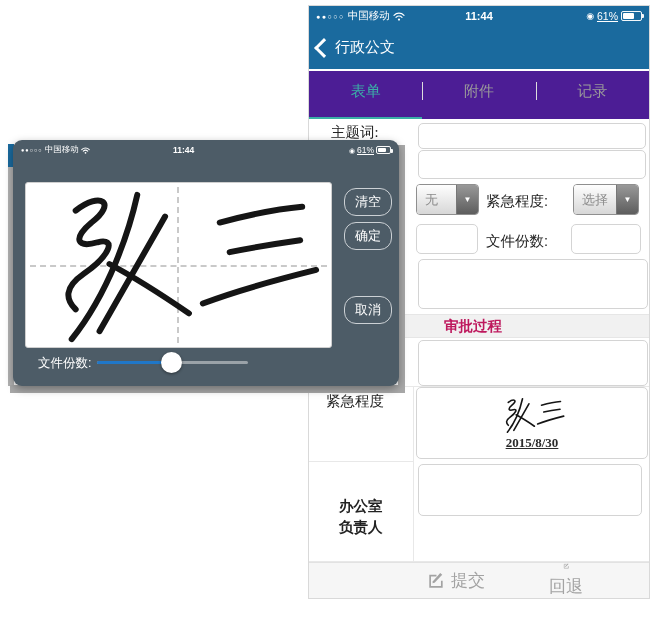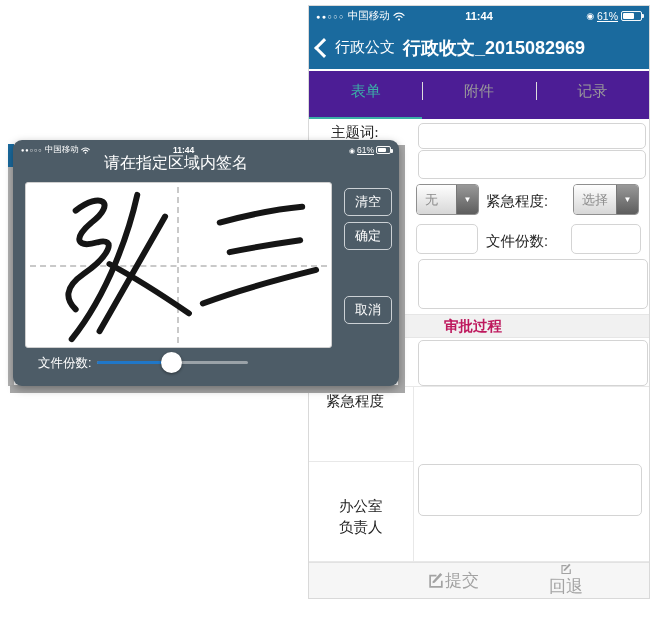--- a/index.html
+++ b/index.html
@@ -56,23 +56,23 @@
   .hline{position:absolute;height:1px;background:#e8e8e8;}
   #hline-1{left:0;right:0;top:380px;}
   #hline-2{left:0;width:104px;top:455px;}
   #hline-3{left:0;right:0;top:555px;}
   .vline{position:absolute;width:1px;background:#e8e8e8;left:104px;top:380px;height:175px;}
   #lbl-secretary{left:17px;top:386px;}
   #cell-signature{left:107px;top:381px;width:232px;height:72px;display:flex;flex-direction:column;align-items:center;justify-content:center;}
   .sig-small{width:100px;height:38px;display:block;}
   .sig-date{font-family:"Liberation Serif","DejaVu Serif",serif;font-size:13px;font-weight:bold;color:#2b2b2b;text-decoration:underline;margin-top:1px;}
   #input-manager{left:109px;top:458px;width:224px;height:52px;}
-  #lbl-manager{left:30px;top:490px;line-height:21px;text-align:center;}
+  #lbl-manager{left:30px;top:490px;line-height:21px;text-align:center;font-weight:bold;}
   .toolbar{position:absolute;left:0;right:0;top:556px;bottom:0;background:#f6f6f6;border-top:1px solid #e2e2e2;}
-  .tb-btn{position:absolute;top:0;bottom:0;display:flex;align-items:center;color:#a3a3a3;font-size:17px;cursor:default;}
+  .tb-btn{position:absolute;top:0;bottom:0;display:flex;align-items:center;gap:6px;color:#a3a3a3;font-size:17px;cursor:default;}
   #btn-submit{left:119px;}
   #btn-rollback{left:240px;flex-direction:column;}
   
   .dialog{position:absolute;left:8px;top:140px;width:397px;height:253px;z-index:5;}
   .edge-left{position:absolute;left:0;top:4px;width:6px;height:242px;background:#b1b1b1;}
   .edge-left-blue{position:absolute;left:0;top:4px;width:6px;height:23px;background:#1a6a9e;}
   .edge-right{position:absolute;right:0;top:5px;width:7px;height:248px;background:#a8a8a8;}
   .edge-bottom{position:absolute;left:2px;right:0;bottom:0;height:8px;background:#a8a8a8;}
   .panel{position:absolute;left:5px;top:0;right:6px;bottom:7px;background:#4d5c67;border-radius:9px;box-shadow:0 3px 8px rgba(0,0,0,.35);}
   .dlg-status{position:absolute;left:8px;top:4px;right:6px;height:12px;display:flex;align-items:center;color:#fff;}
@@ -80,21 +80,21 @@
   .dlg-status .carrier{font-size:8.5px;margin:0 2px;}
   .dlg-time{position:absolute;left:152px;font-size:8.5px;font-weight:bold;}
   .dlg-status-right{position:absolute;right:2px;display:flex;align-items:center;gap:2px;}
   .dlg-status-right .lock-glyph{font-size:7px;}
   .dlg-status-right .batt-pct{font-size:8.5px;}
   .dlg-title{position:absolute;left:0;right:60px;top:13px;text-align:center;color:#fff;font-size:16px;}
   .canvas{position:absolute;left:12px;top:42px;width:307px;height:166px;background:#fff;border:1px solid #cfcfcf;border-radius:3px;box-sizing:border-box;}
   .dash-h{position:absolute;left:4px;right:4px;top:82px;border-top:2px dashed #c9c9c9;}
   .dash-v{position:absolute;top:4px;bottom:4px;left:151px;border-left:2px dashed #c9c9c9;}
   .sig-big{position:absolute;left:0;top:0;width:100%;height:100%;}
-  .dlg-btn{position:absolute;left:331px;width:48px;height:28px;border:1px solid #ccd1d5;border-radius:5px;background:transparent;color:#fff;font-size:13px;text-align:center;line-height:26px;box-sizing:border-box;cursor:default;}
+  .dlg-btn{position:absolute;left:331px;width:48px;height:28px;border:1px solid #ccd1d5;border-radius:12px;background:transparent;color:#fff;font-size:13px;text-align:center;line-height:26px;box-sizing:border-box;cursor:default;}
   #btn-clear{top:48px;}
   #btn-confirm{top:82px;}
   #btn-cancel{top:116px;margin-top:40px;}
   .stroke-label{position:absolute;left:25px;top:215px;color:#fff;font-size:12.5px;}
   .slider-track{position:absolute;left:84px;top:221px;width:151px;height:3px;background:#9aa2a8;border-radius:2px;}
   .slider-fill{width:75px;height:100%;background:#2077c8;border-radius:2px;}
   .slider-thumb{position:absolute;left:64px;top:-9px;width:21px;height:21px;background:#fff;border-radius:50%;box-shadow:0 1px 3px rgba(0,0,0,.45);}
   svg{display:block;}
 </style>
 </head>
@@ -113,21 +113,20 @@
       <span class="status-time">11:44</span>
       <span class="status-right">
         <span class="lock-glyph">◉</span>
         <span class="batt-pct">61%</span>
         <span class="batt"></span>
       </span>
     </div>
     <div class="nav-row">
       <span class="back-chevron"></span>
       <span class="back-label">行政公文</span>
-      <span class="nav-title">行政收文_2015082969</span>
     </div>
   </div>
 
   <div class="tabbar">
     <div class="tab active">表单</div>
     <div class="tab">附件</div>
     <div class="tab">记录</div>
   </div>
 
   <span class="flabel" style="left:22px;top:117px;font-family:Liberation Serif, serif;">主题词:</span>
@@ -154,20 +153,34 @@
     <span>审批过程</span>
   </div>
 
   <div class="ibox" id="box-opinion2"></div>
 
   <div class="hline" id="hline-1"></div>
   <div class="vline"></div>
   <div class="hline" id="hline-2"></div>
 
   <span class="flabel" id="lbl-secretary">紧急程度</span>
+  <div class="ibox" id="cell-signature">
+    <svg class="sig-small" viewBox="0 0 307 166" preserveAspectRatio="xMidYMid meet">
+      <g fill="none" stroke="#151515" stroke-width="7" stroke-linecap="round">
+        <path d="M50,28 C75,8 92,20 66,40 C46,57 52,66 72,60 C92,55 84,74 58,92 C38,106 40,118 50,128"></path>
+        <path d="M112,12 C104,48 84,110 46,158"></path>
+        <path d="M140,34 L74,150"></path>
+        <path d="M84,82 C110,96 138,114 164,132"></path>
+        <path d="M195,40 C225,32 255,26 278,24"></path>
+        <path d="M205,70 C230,65 255,61 276,58"></path>
+        <path d="M178,122 C215,108 260,96 292,88"></path>
+      </g>
+    </svg>
+    <span class="sig-date">2015/8/30</span>
+  </div>
 
   <div class="ibox" id="input-manager"></div>
   <span class="flabel" id="lbl-manager"><span>办公室</span><br><span>负责人</span></span>
 
   <div class="hline" id="hline-3"></div>
   <div class="toolbar">
     <div class="tb-btn" id="btn-submit">
       <svg width="17" height="17" viewBox="0 0 16 16">
         <path d="M13,8.2 V14 H2 V3.5 H8" fill="none" stroke="#a3a3a3" stroke-width="1.6"></path>
         <path d="M6.2,10.2 L13.4,2.6 l-1.9,-1.6 L4.6,8.6 l-0.4,2 z" fill="#a3a3a3"></path>
@@ -200,21 +213,20 @@
         <circle cx="6" cy="7.6" r="1.2" fill="#fff"></circle>
       </svg>
       <span class="dlg-time">11:44</span>
       <span class="dlg-status-right">
         <span class="lock-glyph">◉</span>
         <span class="batt-pct">61%</span>
         <span class="batt small"></span>
       </span>
     </div>
 
-    <div class="dlg-title">请在指定区域内签名</div>
 
     <div class="canvas">
       <div class="dash-h"></div>
       <div class="dash-v"></div>
       <svg class="sig-big" viewBox="0 0 307 166" preserveAspectRatio="none">
         <g fill="none" stroke="#151515" stroke-width="6" stroke-linecap="round">
           <path d="M50,28 C75,8 92,20 66,40 C46,57 52,66 72,60 C92,55 84,74 58,92 C38,106 40,118 50,128"></path>
           <path d="M112,12 C104,48 84,110 46,158"></path>
           <path d="M140,34 L74,150"></path>
           <path d="M84,82 C110,96 138,114 164,132"></path>

